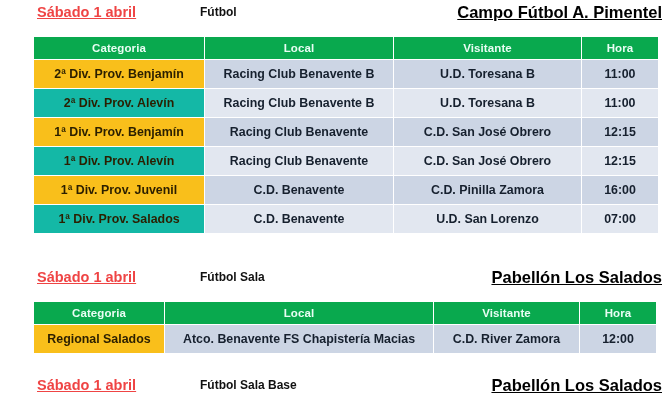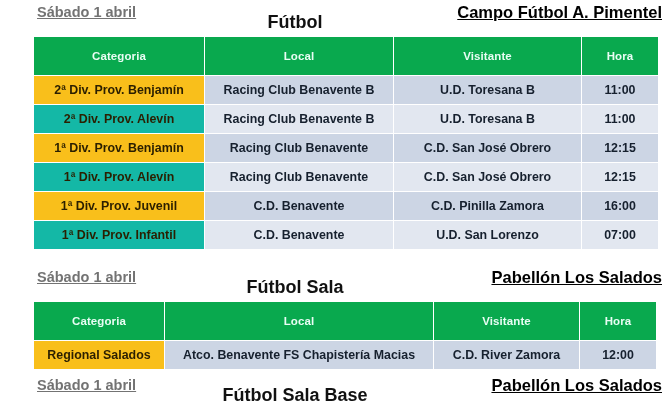--- a/index.html
+++ b/index.html
@@ -21,34 +21,33 @@
     left: 0;
     width: 670px;
     height: 30px;
   }
   .sh-date {
     position: absolute;
     left: 37px;
     top: 0;
     width: 180px;
     text-align: left;
-    color: #737373;
+    color: #ef4444;
     font-size: 14.5px;
     font-weight: bold;
     text-decoration: underline;
     white-space: nowrap;
   }
   .sh-sport {
     position: absolute;
     left: 200px;
-    top: 8px;
+    top: 1px;
     width: 190px;
-    text-align: center;
     color: #111111;
-    font-size: 18px;
+    font-size: 12px;
     font-weight: bold;
     white-space: nowrap;
   }
   .sh-venue {
     position: absolute;
     right: 8px;
     top: -1px;
     text-align: left;
     color: #000000;
     font-size: 16.5px;
@@ -65,21 +64,21 @@
     border-collapse: separate;
     border-spacing: 1px 1px;
     table-layout: fixed;
   }
   .sched-table th {
     background: #09a94e;
     color: #e9fdf4;
     font-size: 11.5px;
     font-weight: bold;
     height: 22px;
-    padding: 8px 2px;
+    padding: 0 2px;
     text-align: center;
     letter-spacing: .1px;
     white-space: nowrap;
   }
   .sched-table td {
     height: 28px;
     padding: 0 3px;
     text-align: center;
     font-size: 12.4px;
     font-weight: bold;
@@ -165,21 +164,21 @@
       <td class="val alt">C.D. San José Obrero</td>
       <td class="val alt">12:15</td>
     </tr>
     <tr>
       <td class="cat">1ª Div. Prov. Juvenil</td>
       <td class="val">C.D. Benavente</td>
       <td class="val">C.D. Pinilla Zamora</td>
       <td class="val">16:00</td>
     </tr>
     <tr>
-      <td class="cat alt">1ª Div. Prov. Infantil</td>
+      <td class="cat alt">1ª Div. Prov. Salados</td>
       <td class="val alt">C.D. Benavente</td>
       <td class="val alt">U.D. San Lorenzo</td>
       <td class="val alt">07:00</td>
     </tr>
   </tbody>
 </table>
 
 <div class="section-head" style="top:269px;">
   <span class="sh-date">Sábado 1 abril</span>
   <span class="sh-sport">Fútbol Sala</span>

